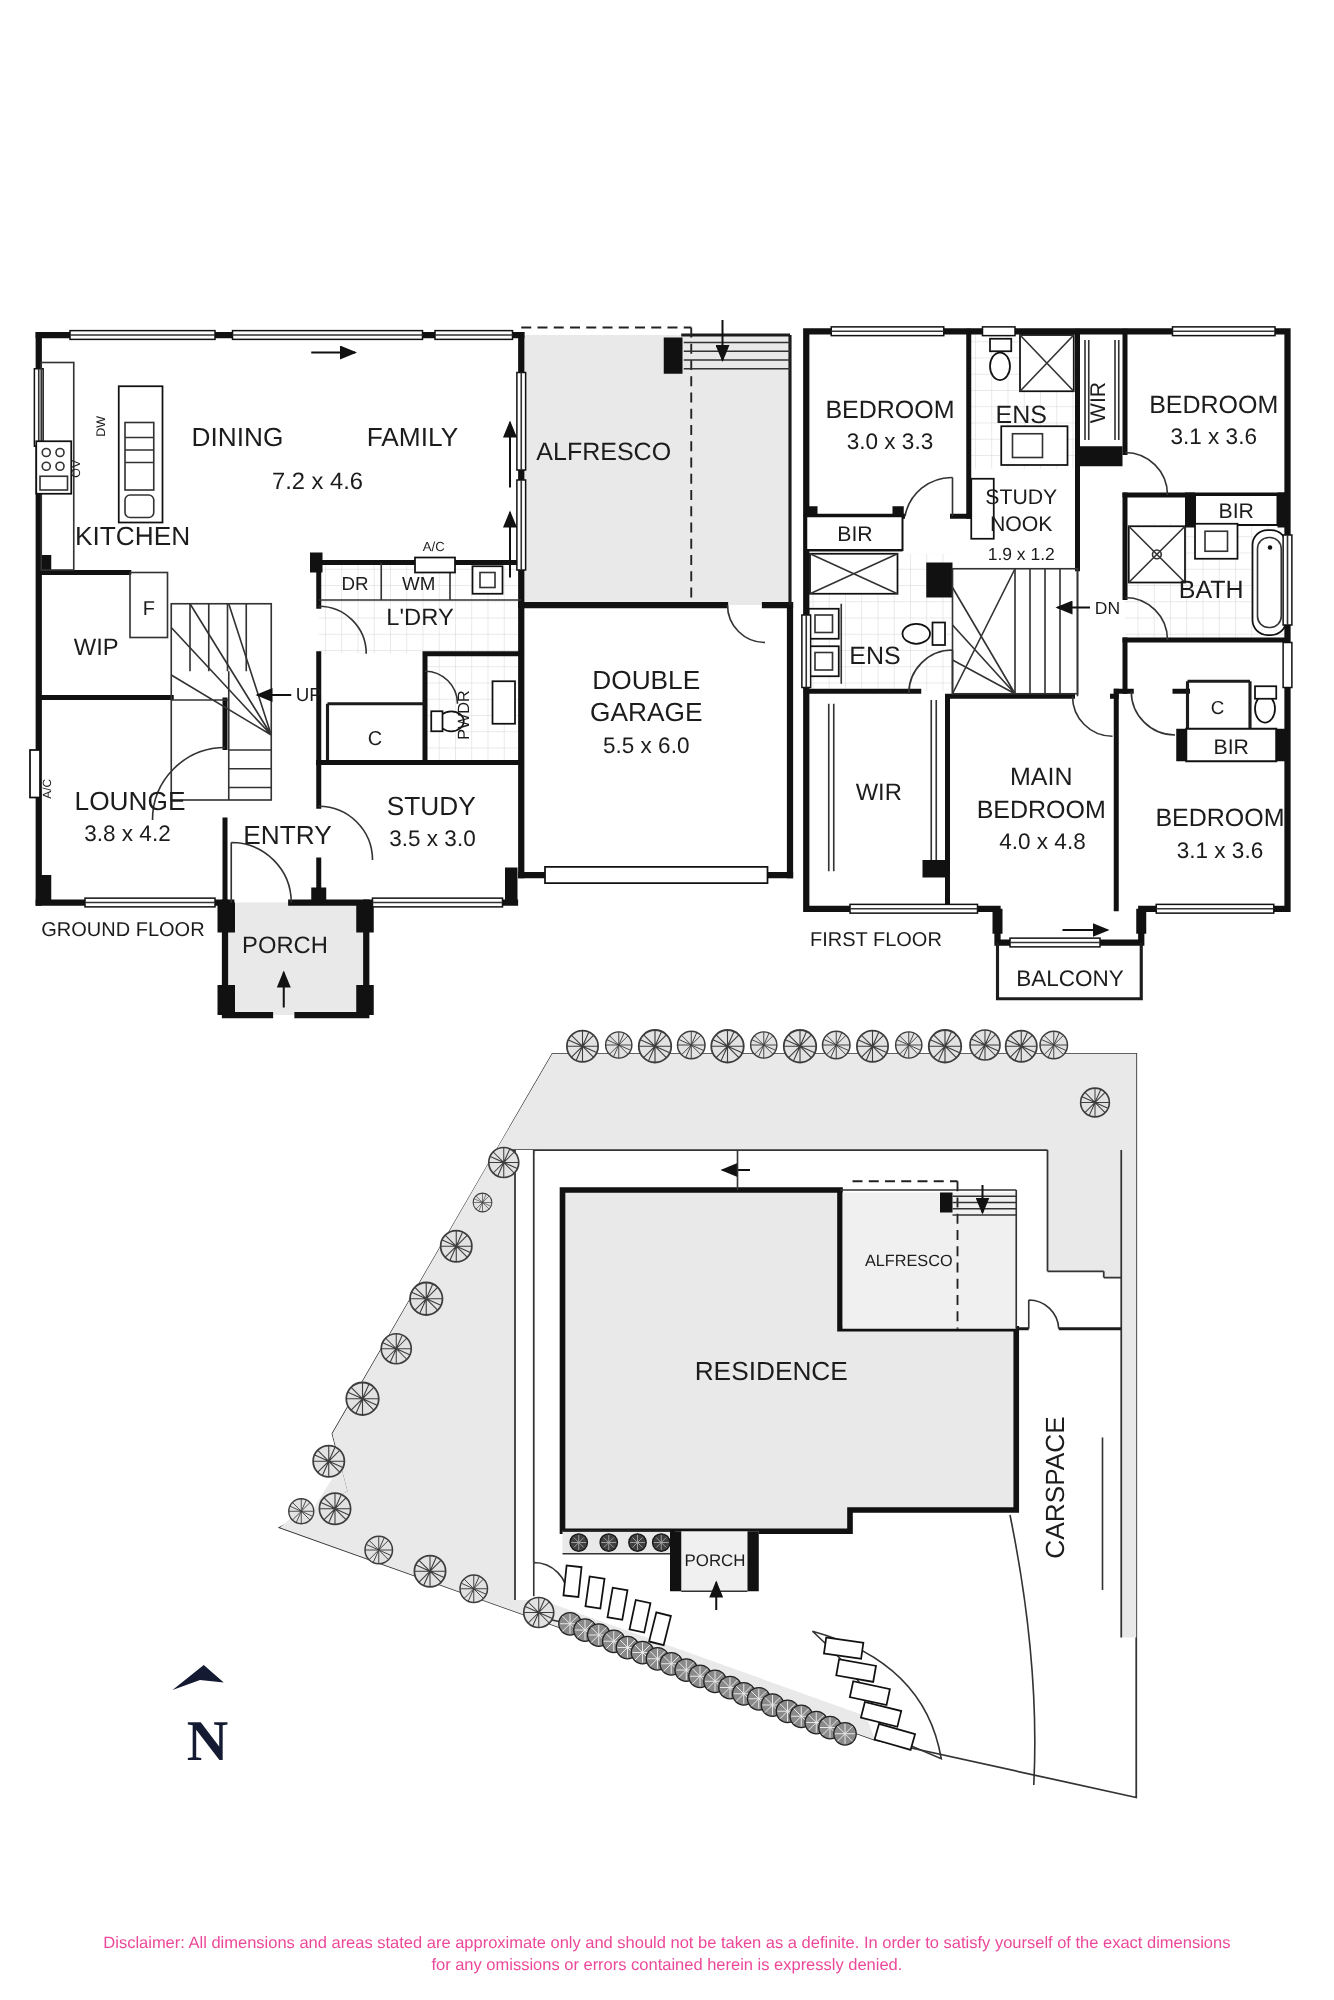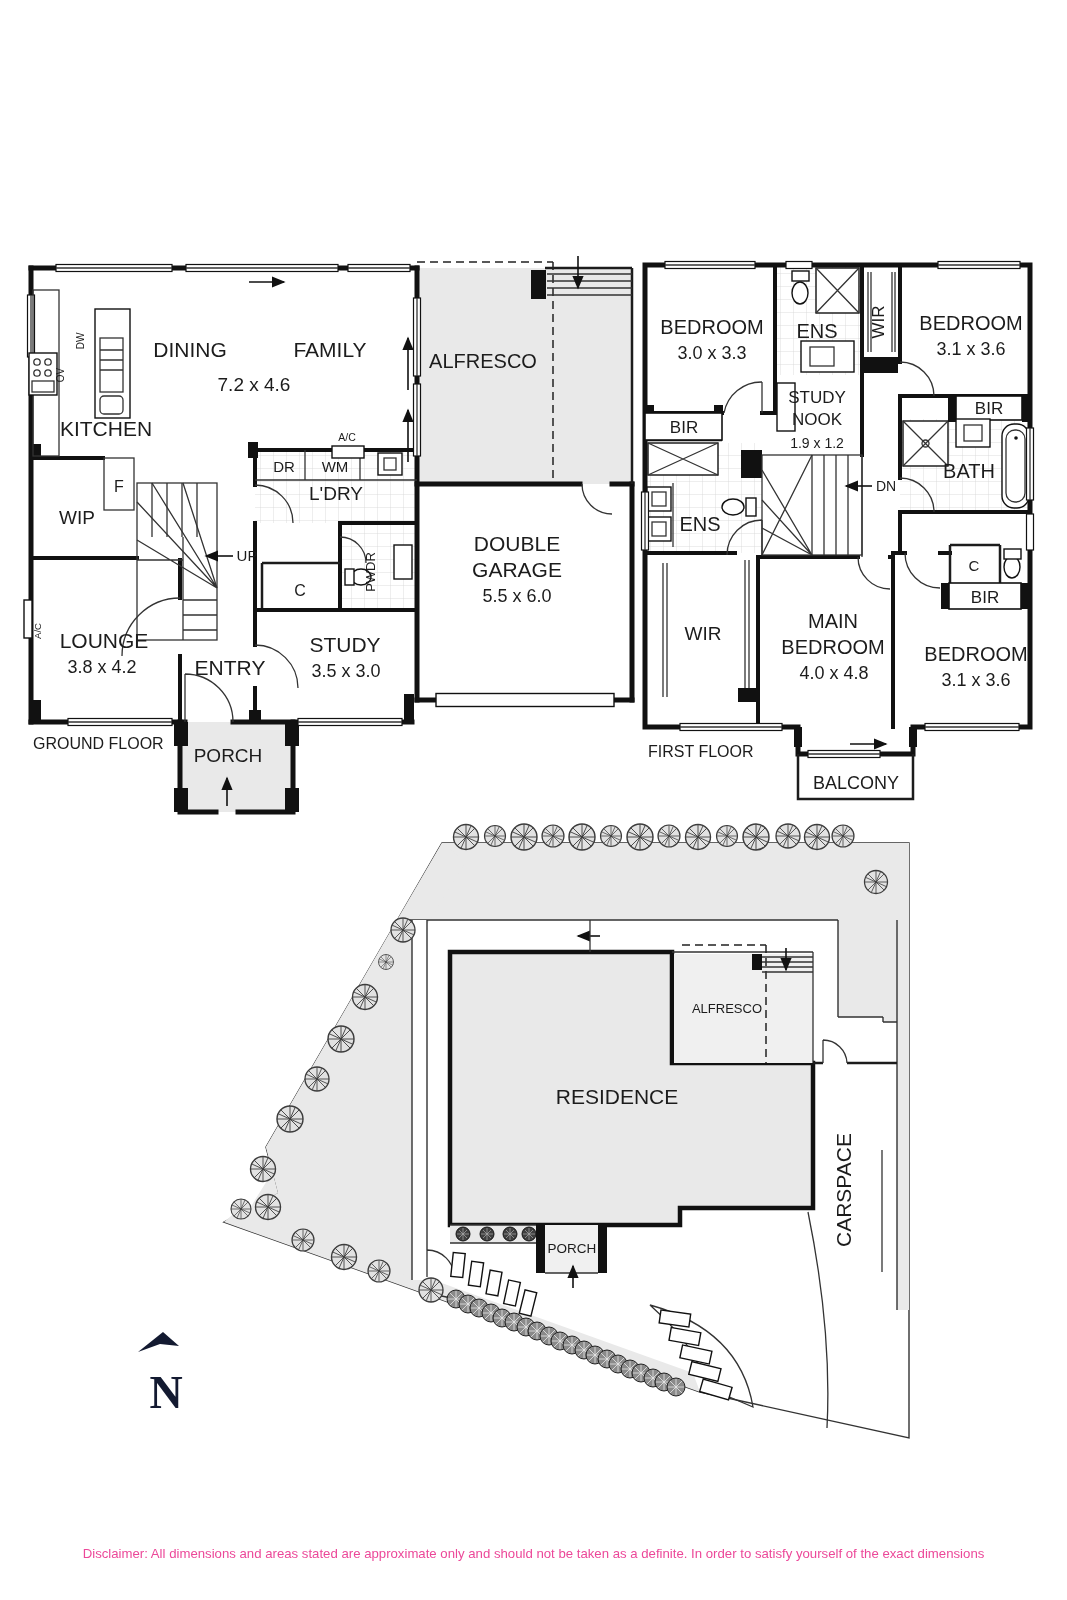--- a/index.html
+++ b/index.html
@@ -499,14 +499,15 @@
 </g>
 
 <g>
   <polygon points="138,1352 163,1332 179,1346 160,1344" fill="#131a31"></polygon>
   <text class="navy" font-size="46" x="166" y="1408">N</text>
 </g>
 </svg>
 
 <div id="disclaimer">
   <div>Disclaimer: All dimensions and areas stated are approximate only and should not be taken as a definite. In order to satisfy yourself of the exact dimensions</div>
+  <div>for any omissions or errors contained herein is expressly denied.</div>
 </div>
 </div>
 
 </body></html>

